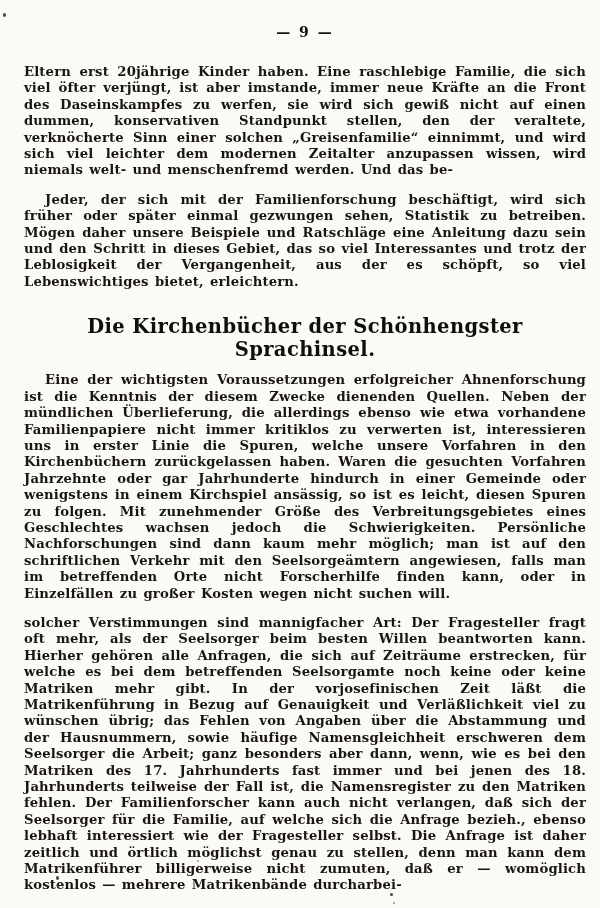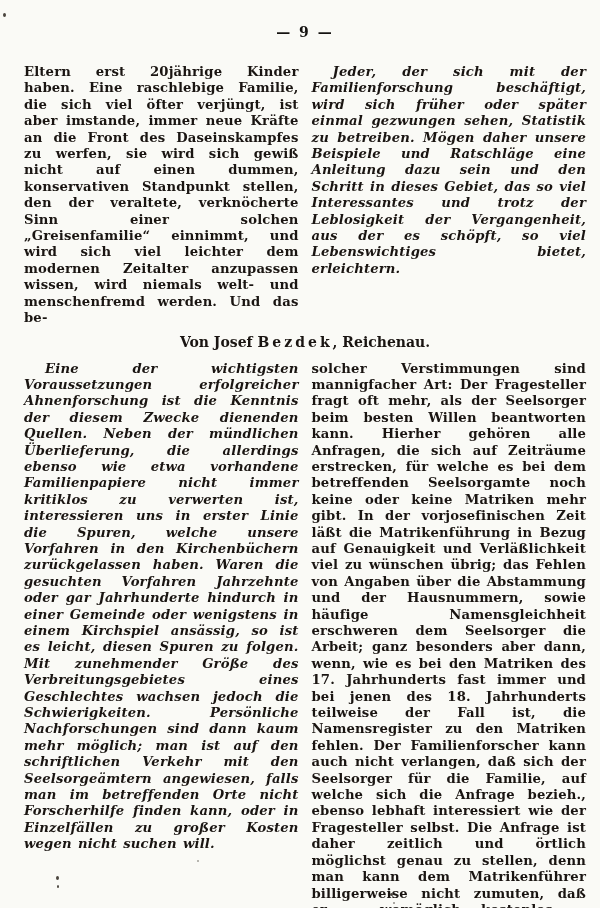--- a/index.html
+++ b/index.html
@@ -25,36 +25,37 @@
   .page-number {
     text-align: center;
     font-size: 14px;
     letter-spacing: 2px;
     margin-bottom: 24px;
     color: #141210;
   }
   .columns {
     display: flex;
     gap: 13px;
+    flex-direction: column;
   }
   .col {
     flex: 1 1 0;
     min-width: 0;
   }
   .col p {
     margin: 0;
     font-size: 13.2px;
     line-height: 16.4px;
     text-align: justify;
     letter-spacing: 0.15px;
     word-spacing: 1.5px;
     hyphens: auto;
     color: #1a1512;
   }
-  .col p.indent { text-indent: 1.6em; font-style: italic; }
+  .col p.indent { text-indent: 1.6em; }
   .article-title {
     margin: 25px 0 0 0;
     text-align: center;
     font-size: 19.5px;
     font-weight: 700;
     letter-spacing: 0.4px;
     color: #100d0a;
   }
   .byline {
     margin-top: 7px;
@@ -86,22 +87,22 @@
 
   <section class="columns top-section">
     <div class="col">
       <p>Eltern erst 20jährige Kinder haben. Eine raschlebige Familie, die sich viel öfter verjüngt, ist aber imstande, immer neue Kräfte an die Front des Daseinskampfes zu werfen, sie wird sich gewiß nicht auf einen dummen, konservativen Standpunkt stellen, den der veraltete, verknöcherte Sinn einer solchen „Greisenfamilie“ einnimmt, und wird sich viel leichter dem modernen Zeitalter anzupassen wissen, wird niemals welt- und menschenfremd werden. Und das be-</p>
     </div>
     <div class="col">
       <p class="indent">Jeder, der sich mit der Familienforschung beschäftigt, wird sich früher oder später einmal gezwungen sehen, Statistik zu betreiben. Mögen daher unsere Beispiele und Ratschläge eine Anleitung dazu sein und den Schritt in dieses Gebiet, das so viel Interessantes und trotz der Leblosigkeit der Vergangenheit, aus der es schöpft, so viel Lebenswichtiges bietet, erleichtern.</p>
     </div>
   </section>
 
+  <h1 class="article-title">Die Kirchenbücher der Schönhengster Sprachinsel.</h1>
 
-  <div class="byline"><span>Von Josef</span> <span class="gesperrt">Bezdek</span><span>, Reichenau.</span></div>
 
   <section class="columns main-section">
     <div class="col">
       <p class="indent">Eine der wichtigsten Voraussetzungen erfolgreicher Ahnenforschung ist die Kenntnis der diesem Zwecke dienenden Quellen. Neben der mündlichen Überlieferung, die allerdings ebenso wie etwa vorhandene Familienpapiere nicht immer kritiklos zu verwerten ist, interessieren uns in erster Linie die Spuren, welche unsere Vorfahren in den Kirchenbüchern zurückgelassen haben. Waren die gesuchten Vorfahren Jahrzehnte oder gar Jahrhunderte hindurch in einer Gemeinde oder wenigstens in einem Kirchspiel ansässig, so ist es leicht, diesen Spuren zu folgen. Mit zunehmender Größe des Verbreitungsgebietes eines Geschlechtes wachsen jedoch die Schwierigkeiten. Persönliche Nachforschungen sind dann kaum mehr möglich; man ist auf den schriftlichen Verkehr mit den Seelsorgeämtern angewiesen, falls man im betreffenden Orte nicht Forscherhilfe finden kann, oder in Einzelfällen zu großer Kosten wegen nicht suchen will.</p>
 
     </div>
     <div class="col">
       <p>solcher Verstimmungen sind mannigfacher Art: Der Fragesteller fragt oft mehr, als der Seelsorger beim besten Willen beantworten kann. Hierher gehören alle Anfragen, die sich auf Zeiträume erstrecken, für welche es bei dem betreffenden Seelsorgamte noch keine oder keine Matriken mehr gibt. In der vorjosefinischen Zeit läßt die Matrikenführung in Bezug auf Genauigkeit und Verläßlichkeit viel zu wünschen übrig; das Fehlen von Angaben über die Abstammung und der Hausnummern, sowie häufige Namensgleichheit erschweren dem Seelsorger die Arbeit; ganz besonders aber dann, wenn, wie es bei den Matriken des 17. Jahrhunderts fast immer und bei jenen des 18. Jahrhunderts teilweise der Fall ist, die Namensregister zu den Matriken fehlen. Der Familienforscher kann auch nicht verlangen, daß sich der Seelsorger für die Familie, auf welche sich die Anfrage bezieh., ebenso lebhaft interessiert wie der Fragesteller selbst. Die Anfrage ist daher zeitlich und örtlich möglichst genau zu stellen, denn man kann dem Matrikenführer billigerweise nicht zumuten, daß er — womöglich kostenlos — mehrere Matrikenbände durcharbei-</p>
     </div>
   </section>

